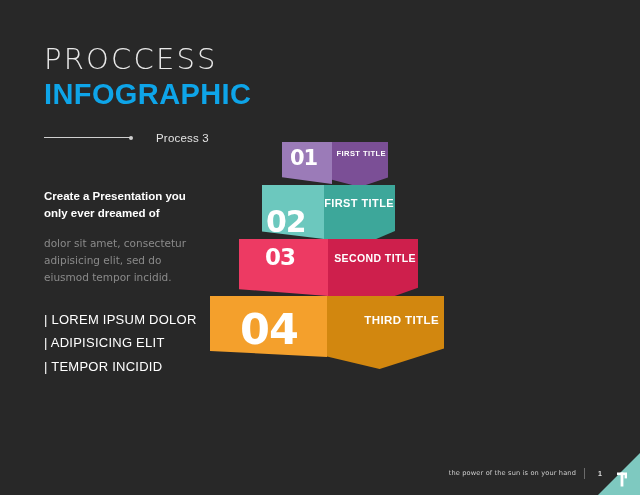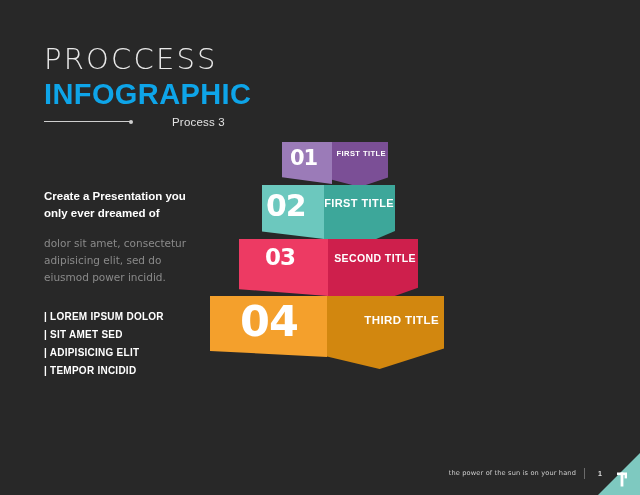--- a/index.html
+++ b/index.html
@@ -16,21 +16,21 @@
   #title-1 {
     font-size:29px; letter-spacing:2.2px; color:#e8e8e8;
     font-weight:300; line-height:1.05;
     font-family:"DejaVu Sans", sans-serif;
   }
   #title-2 {
     font-size:29px; letter-spacing:0.4px; color:#0ea5e9;
     font-weight:bold; line-height:1.15; margin-top:4px;
   }
   #subtitle-row {
-    display:flex; align-items:center; gap:16px; margin-top:4px;
+    display:flex; align-items:center; gap:0px; margin-top:20px;
   }
   #subtitle-line {
     width:88px; height:1px; background:#cfcfcf; position:relative;
   }
   #subtitle-line::after {
     content:""; position:absolute; right:-1px; top:-1.5px;
     width:4px; height:4px; border-radius:50%; background:#cfcfcf;
   }
   #subtitle-text {
     font-size:11.5px; color:#e3e3e3; margin-left:24px; letter-spacing:.2px;
@@ -38,21 +38,21 @@
 
   
   #left-col { position:absolute; left:44px; top:188px; width:165px; }
   #lead { font-size:11.5px; font-weight:bold; color:#ffffff; line-height:1.45; }
   #body-text {
     font-size:10.5px; color:#8a8a8a; line-height:1.62; margin-top:14px;
     font-family:"DejaVu Sans", sans-serif;
   }
   #bullets { margin-top:22px; }
   .bullet {
-    font-size:10px; font-weight:bold; color:#ffffff;
+    font-size:13px; font-weight:normal; color:#ffffff;
     letter-spacing:.25px; line-height:1.78; white-space:nowrap;
   }
 
   
   #pyramid { position:absolute; left:0; top:0; width:508px; height:495px; }
 
   .tier { position:absolute; }
 
   
   .face-left { position:absolute; }
@@ -99,24 +99,23 @@
   <div id="title-1">PROCCESS</div>
   <div id="title-2">INFOGRAPHIC</div>
   <div id="subtitle-row">
     <div id="subtitle-line"></div>
     <div id="subtitle-text">Process 3</div>
   </div>
 </div>
 
 <div id="left-col">
   <div id="lead">Create a Presentation you only ever dreamed of</div>
-  <div id="body-text">dolor sit amet, consectetur adipisicing elit, sed do eiusmod power incidid.</div>
+  <div id="body-text">dolor sit amet, consectetur adipisicing elit, sed do eiusmod tempor incidid.</div>
   <div id="bullets">
     <div class="bullet">| LOREM IPSUM DOLOR</div>
-    <div class="bullet">| SIT AMET SED</div>
     <div class="bullet">| ADIPISICING ELIT</div>
     <div class="bullet">| TEMPOR INCIDID</div>
   </div>
 </div>
 
 <div id="pyramid">
 
   <div class="tier">
 
     <div class="face-left" style="left:282px; top:142px; width:50px; height:42px; background:#9b7bb8;
@@ -127,41 +126,41 @@
     <div class="num" style="left:290px; top:146px; font-size:21px;">01</div>
     <div class="ttl" style="left:332px; top:149px; width:54px; font-size:7.6px;">FIRST TITLE</div>
   </div>
 
   <div class="tier">
 
     <div class="face-left" style="left:262px; top:185px; width:62px; height:54px; background:#6cc8be;
                 clip-path:polygon(0 0, 100% 0, 100% 100%, 0 86%);"></div>
     <div class="face-right" style="left:324px; top:185px; width:71px; height:62px; background:#3da79a;
                 clip-path:polygon(0 0, 100% 0, 100% 74%, 47% 100%, 0 87%);"></div>
-    <div class="num" style="left:266px; top:188px; font-size:30px;">02</div>
+    <div class="num" style="left:266px; top:204px; font-size:30px;">02</div>
     <div class="ttl" style="left:324px; top:196px; width:70px; font-size:11px;">FIRST TITLE</div>
   </div>
 
   <div class="tier">
 
     <div class="face-left" style="left:239px; top:239px; width:89px; height:57px; background:#ed3a63;
                 clip-path:polygon(0 0, 100% 0, 100% 100%, 0 88%);"></div>
     <div class="face-right" style="left:328px; top:239px; width:90px; height:66px; background:#ce1f4c;
                 clip-path:polygon(0 0, 100% 0, 100% 74%, 46% 100%, 0 87%);"></div>
     <div class="num" style="left:265px; top:244px; font-size:23px;">03</div>
     <div class="ttl" style="left:328px; top:252px; width:88px; font-size:10.5px;">SECOND TITLE</div>
   </div>
 
   <div class="tier">
 
     <div class="face-left" style="left:210px; top:296px; width:117px; height:61px; background:#f4a02c;
                 clip-path:polygon(0 0, 100% 0, 100% 100%, 0 90%);"></div>
     <div class="face-right" style="left:327px; top:296px; width:117px; height:73px; background:#d2870f;
                 clip-path:polygon(0 0, 100% 0, 100% 72%, 45% 100%, 0 83%);"></div>
-    <div class="num" style="left:240px; top:296px; font-size:43px;">04</div>
+    <div class="num" style="left:240px; top:304px; font-size:43px;">04</div>
     <div class="ttl" style="left:327px; top:313px; width:112px; font-size:11.5px;">THIRD TITLE</div>
   </div>
 
 </div>
 
 <div id="footer-tag">the power of the sun is on your hand</div>
 <div id="footer-div"></div>
 <div id="footer-page">1</div>
 <div id="corner"></div>
 <svg id="logo-mark" viewBox="0 0 14 15">

